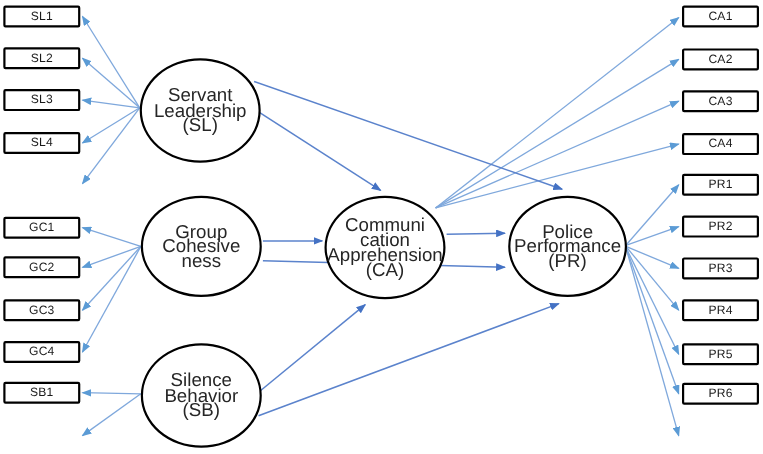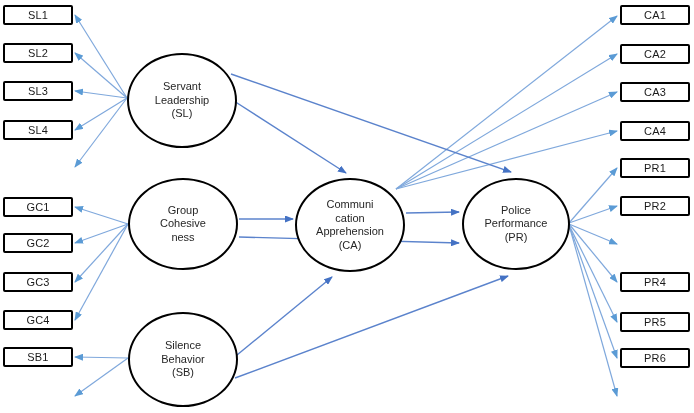--- a/index.html
+++ b/index.html
@@ -32,21 +32,21 @@
   }
   .ellipse {
     position: absolute;
     box-sizing: border-box;
     border: 2px solid #000000;
     border-radius: 50%;
     background: #ffffff;
     display: flex; flex-direction: column;
     justify-content: center;
     text-align: center;
-    font-size: 11px; line-height: 13.5px; color: #262626;
+    font-size: 17px; line-height: 13.5px; color: #262626;
   }
   .ellipse span { display: block; }
 </style>
 </head>
 <body>
 
 <div class="canvas">
 
   <svg class="connector-layer" width="694" height="413" viewBox="0 0 694 413" xmlns="http://www.w3.org/2000/svg">
     <defs>
@@ -103,20 +103,21 @@
   <div class="node-box" style="left:3px;top:272px">GC3</div>
   <div class="node-box" style="left:3px;top:310px">GC4</div>
   <div class="node-box" style="left:3px;top:347px">SB1</div>
 
   <div class="node-box" style="left:620px;top:5px">CA1</div>
   <div class="node-box" style="left:620px;top:44px">CA2</div>
   <div class="node-box" style="left:620px;top:82px">CA3</div>
   <div class="node-box" style="left:620px;top:121px">CA4</div>
   <div class="node-box" style="left:620px;top:158px">PR1</div>
   <div class="node-box" style="left:620px;top:196px">PR2</div>
+  <div class="node-box" style="left:620px;top:234px">PR3</div>
   <div class="node-box" style="left:620px;top:272px">PR4</div>
   <div class="node-box" style="left:620px;top:312px">PR5</div>
   <div class="node-box" style="left:620px;top:348px">PR6</div>
 
   <div class="ellipse" style="left:127px;top:53px;width:110px;height:95px">
     <span>Servant</span>
     <span>Leadership</span>
     <span>(SL)</span>
   </div>
 

